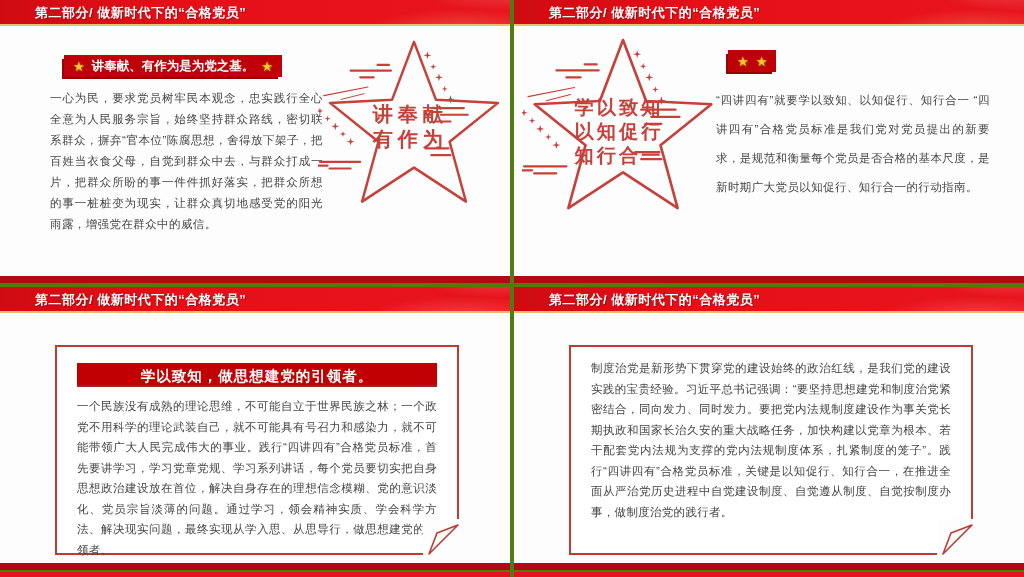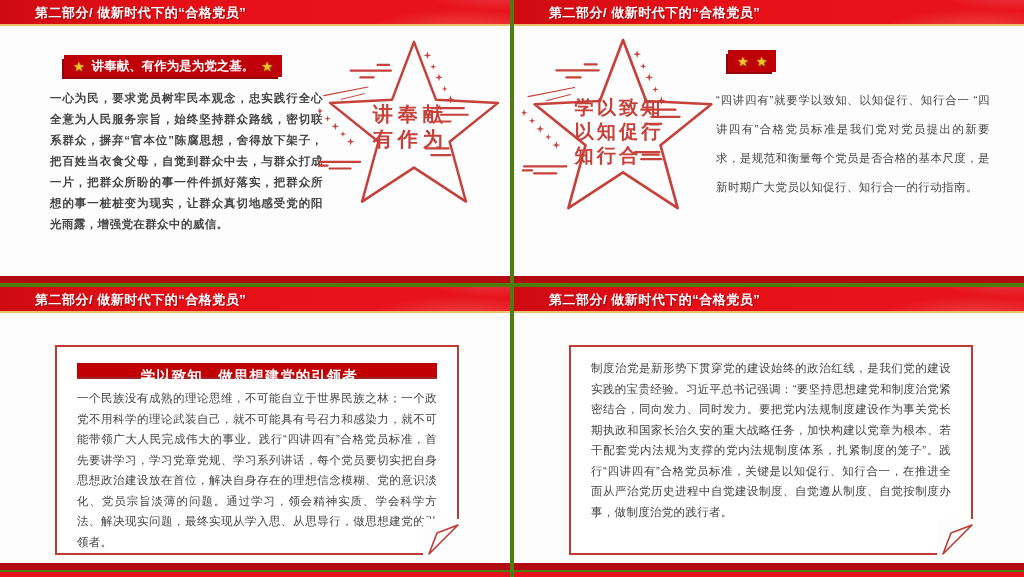--- a/index.html
+++ b/index.html
@@ -23,33 +23,33 @@
 
   
   .ribbon{position:absolute;height:20px;line-height:20px;background:#c00008;color:#fff;
      font-size:12.5px;font-weight:bold;padding:1px 9px;white-space:nowrap;
      box-shadow:-3px 3px 0 -1px #93040a;display:flex;align-items:center;gap:7px;}
   .gold-star{color:#f6c331;font-size:13px;line-height:1;
      text-shadow:0 0 2px #b97f00, 1px 1px 0 #8a5d00;}
 
   .body-text{position:absolute;color:#454545;text-align:justify;font-size:11.5px;
      letter-spacing:.4px;}
-  #slide-tl .body-text{left:50px;top:88px;width:273px;line-height:21px;font-weight:bold;}
+  #slide-tl .body-text{left:50px;top:88px;width:273px;line-height:21px;}
   #slide-tr .body-text{left:202px;top:86px;width:274px;line-height:29px;}
 
   .star-svg{position:absolute;}
   #slide-tl .star-svg{left:318px;top:28px;width:192px;height:212px;}
   #slide-tr .star-svg{left:8px;top:28px;width:202px;height:218px;}
   .star-svg text{font-family:"Liberation Sans","DejaVu Sans",sans-serif;font-weight:bold;
      fill:#c5413a;}
 
   
   .paper{position:absolute;left:55px;top:58px;width:400px;height:206px;background:#fff;
      border:2px solid #bf3a30;}
-  .paper-title{margin:16px 20px 0;height:14px;line-height:26px;background:#c10004;color:#fff;
+  .paper-title{margin:16px 20px 0;height:22px;line-height:26px;background:#c10004;color:#fff;
      text-align:center;font-size:14.5px;font-weight:bold;letter-spacing:1px;
      box-shadow:0 2px 0 rgba(140,0,3,.85);}
   .paper-body{margin:11px 20px 0;color:#454545;font-size:11.5px;line-height:20.5px;
      text-align:justify;letter-spacing:.3px;}
   .fold{position:absolute;right:-2px;bottom:-2px;width:36px;height:36px;}
 
   .sliver{position:absolute;top:572px;height:5px;background:#e8121c;width:510px;}
   #sliver-l{left:0}#sliver-r{left:514px}
 </style>
 </head>

